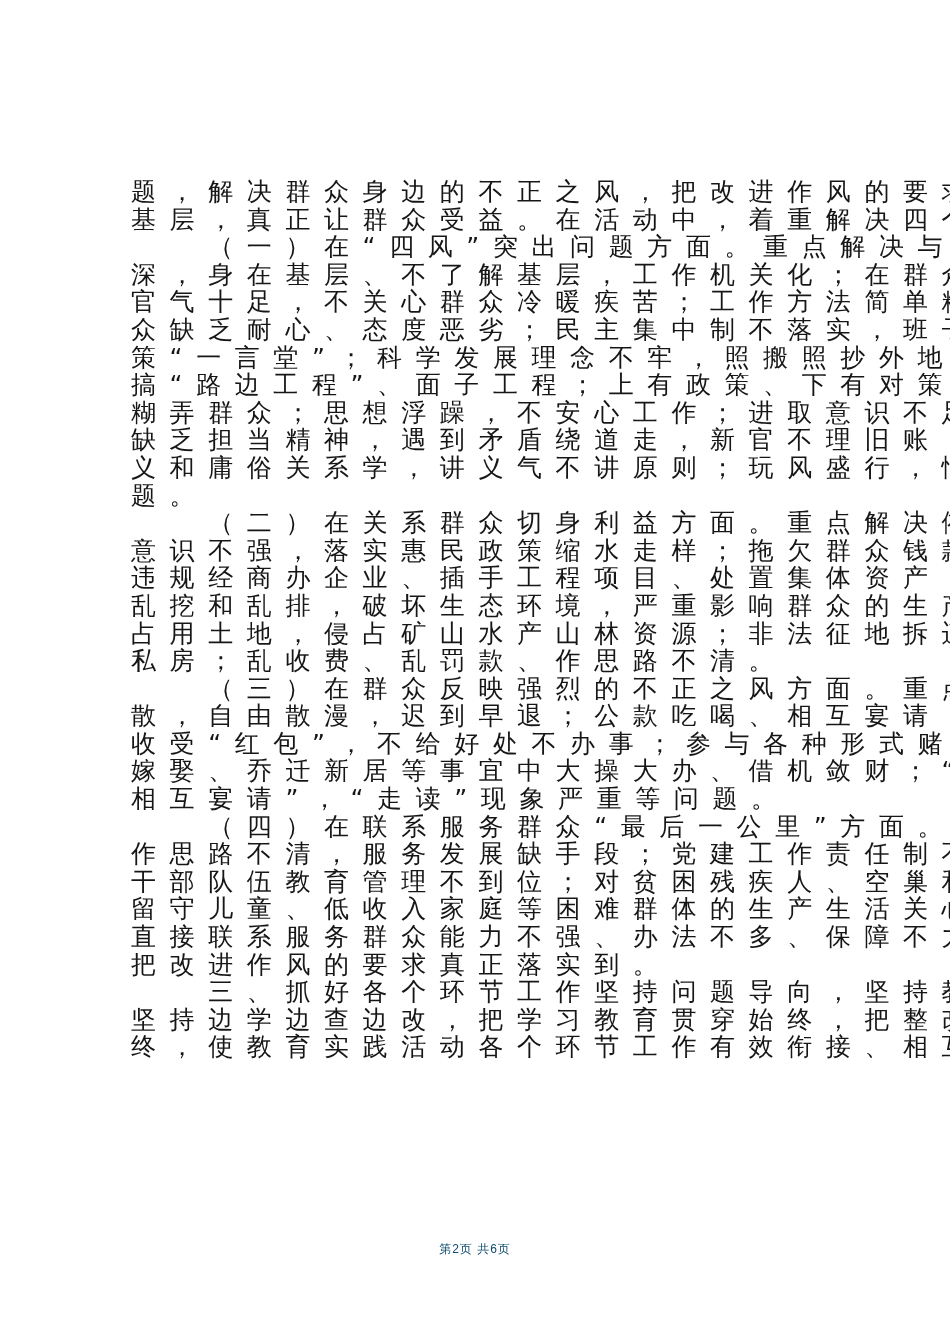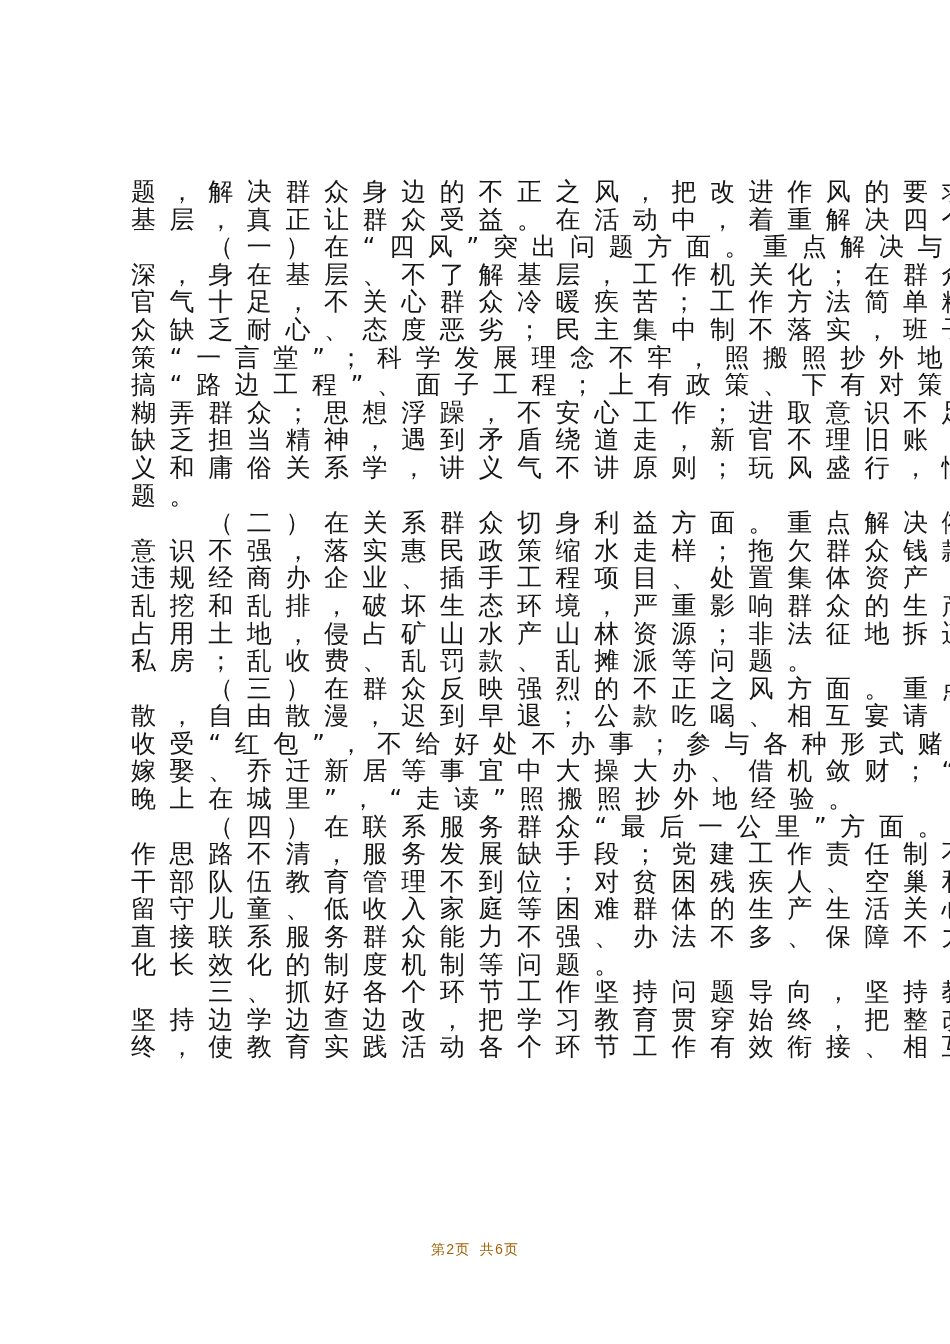--- a/index.html
+++ b/index.html
@@ -38,23 +38,23 @@
     white-space: nowrap;
     overflow: visible;
     color: #161616;
   }
   .footer {
     position: absolute;
     left: 0;
     width: 950px;
     top: 1241px;
     text-align: center;
-    font-family: Liberation Mono, monospace;
-    font-size: 14px;
-    color: #a16207;
+    font-family: Liberation Sans, sans-serif;
+    font-size: 12px;
+    color: #0c4a6e;
     letter-spacing: 1px;
   }
 </style>
 </head>
 <body>
 
 <div class="page">
   <div class="body-text">
     <span class="line">题，解决群众身边的不正之风，把改进作风的要求真正落实到</span>
     <span class="line">基层，真正让群众受益。在活动中，着重解决四个方面的主要</span>
@@ -66,31 +66,31 @@
     <span class="line">搞“路边工程”、面子工程；上有政策、下有对策，哄骗上级，</span>
     <span class="line">糊弄群众；思想浮躁，不安心工作；进取意识不足，安于现状；</span>
     <span class="line">缺乏担当精神，遇到矛盾绕道走，新官不理旧账；奉行好人主</span>
     <span class="line">义和庸俗关系学，讲义气不讲原则；玩风盛行，情趣不高等问</span>
     <span class="line">题。</span>
     <span class="line">　　（二）在关系群众切身利益方面。重点解决依法依规办事</span>
     <span class="line">意识不强，落实惠民政策缩水走样；拖欠群众钱款，赖账不还；</span>
     <span class="line">违规经商办企业、插手工程项目、处置集体资产；乱采、乱伐、</span>
     <span class="line">乱挖和乱排，破坏生态环境，严重影响群众的生产生活；违规</span>
     <span class="line">占用土地，侵占矿山水产山林资源；非法征地拆迁，违规乱建</span>
-    <span class="line">私房；乱收费、乱罚款、乱摊派等问题。</span>
+    <span class="line">私房；乱收费、乱罚款、作思路不清。</span>
     <span class="line">　　（三）在群众反映强烈的不正之风方面。重点解决纪律涣</span>
     <span class="line">散，自由散漫，迟到早退；公款吃喝、相互宴请；吃拿卡要，</span>
     <span class="line">收受“红包”，不给好处不办事；参与各种形式赌博；在婚丧</span>
     <span class="line">嫁娶、乔迁新居等事宜中大操大办、借机敛财；“白天在乡镇、</span>
-    <span class="line">晚上在城里”，“走读”照搬照抄外地经验。</span>
+    <span class="line">相互宴请”，“走读”现象严重等问题。</span>
     <span class="line">　　（四）在联系服务群众“最后一公里”方面。重点解决工</span>
     <span class="line">作思路不清，服务发展缺手段；党建工作责任制不落实，党员、</span>
     <span class="line">干部队伍教育管理不到位；对贫困残疾人、空巢和孤寡老人、</span>
     <span class="line">留守儿童、低收入家庭等困难群体的生产生活关心服务不够；</span>
     <span class="line">直接联系服务群众能力不强、办法不多、保障不力，缺乏常态</span>
-    <span class="line">化长效化的制度机制等问题。</span>
+    <span class="line">把改进作风的要求真正落实到。</span>
     <span class="line">　　三、抓好各个环节工作坚持问题导向，坚持教育实践并重，</span>
     <span class="line">坚持边学边查边改，把学习教育贯穿始终，把整改落实贯穿始</span>
     <span class="line">终，使教育实践活动各个环节工作有效衔接、相互贯通。</span>
   </div>
 
   <div class="footer">第2页  共6页</div>
 </div>
 
 </body></html>

